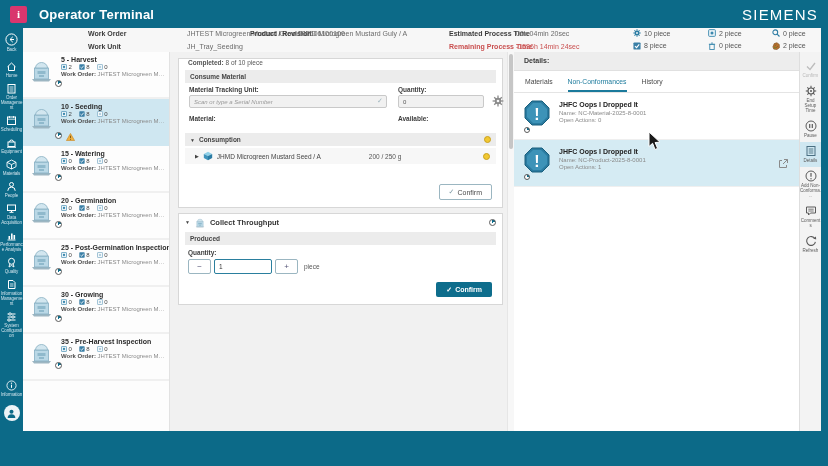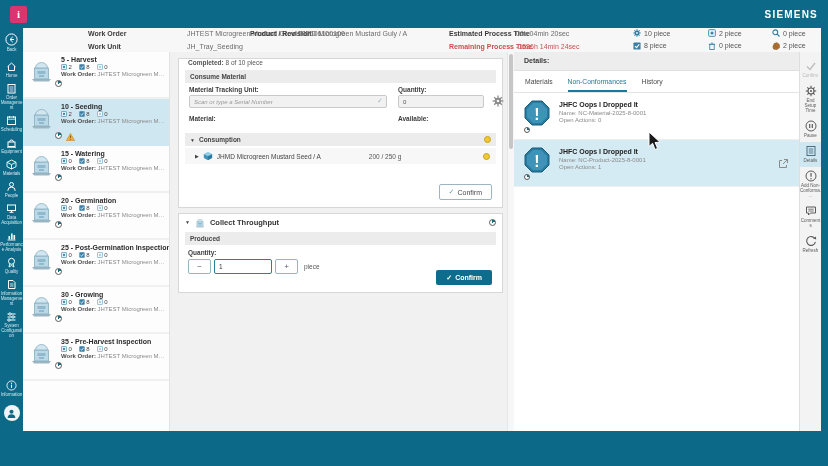--- a/index.html
+++ b/index.html
@@ -4,21 +4,21 @@
 <style>
   * { margin:0; padding:0; box-sizing:border-box; }
   html,body { width:828px; height:466px; overflow:hidden; }
   body { font-family:"Liberation Sans", sans-serif; }
   .root { position:relative; width:828px; height:466px; background:#0c6a88; overflow:hidden; }
 
   
   .topbar { position:absolute; top:0; left:0; right:0; height:28px; background:#0c6a88; display:flex; align-items:center; padding:0 8px; }
   .logo { width:17px; height:17px; background:#d9366e; border-radius:2px; margin-left:2px; display:flex; align-items:center; justify-content:center; color:#fff; font-size:11px; font-weight:bold; font-family:"Liberation Serif",serif; }
   .app-title { color:#fff; font-size:13px; font-weight:bold; margin-left:12px; letter-spacing:.2px; }
-  .brand { margin-left:auto; color:#fff; font-weight:bold; font-size:10px; letter-spacing:1.2px; margin-right:2px; }
+  .brand { margin-left:auto; color:#fff; font-weight:normal; font-size:15px; letter-spacing:1.2px; margin-right:2px; }
 
   
   .hdr { position:absolute; top:28px; left:23px; right:7px; height:25px; background:#f7f7f7; border-bottom:1px solid #dcdcdc; }
   .hdr-row { position:relative; height:12.5px; font-size:7px; color:#666; }
   .hdr-row .lab { position:absolute; font-weight:bold; color:#3c3c3c; top:2px; white-space:nowrap; }
   .hdr-row .val { position:absolute; top:2px; white-space:nowrap; color:#6b6b6b; }
   .hdr-row .neg { color:#c94f4f !important; }
   .cnt { position:absolute; top:1px; display:flex; align-items:center; gap:3px; color:#555; white-space:nowrap; }
   .cnt svg { width:8px; height:8px; }
 
@@ -46,21 +46,21 @@
   .op-flags { display:flex; gap:4px; margin-top:2.5px; margin-left:-6px; align-items:center; }
   .pie { display:inline-block; width:7px; height:7px; border-radius:50%; border:1px solid #5c5c5c; background:conic-gradient(#0e6d8c 0 25%, #ffffff 0); }
   .warn svg { width:9px; height:8px; }
 
   
   .middle { position:absolute; top:52px; left:170px; width:344px; bottom:35px; background:#f1f1f1; }
   .mid-scroll { position:absolute; right:0; top:0; bottom:0; width:7px; background:#f7f7f7; border-left:1px solid #e6e6e6; }
   .mid-thumb { position:absolute; top:2px; left:1px; width:4px; height:95px; background:#c6c6c6; border-radius:2px; }
   .card { position:absolute; left:8px; right:11px; background:#fff; border:1px solid #d7d7d7; }
   .card1 { top:6px; height:150px; }
-  .card2 { top:161px; height:80px; }
+  .card2 { top:161px; height:92px; }
   .card-head { display:flex; align-items:center; gap:4px; padding:3px 6px; height:16px; }
   .caret { font-size:5px; color:#444; }
   .card-title { font-size:7.5px; font-weight:bold; color:#333; }
   .head-right { margin-left:auto; display:flex; align-items:center; }
   .circ-check { width:9px; height:9px; border:1px solid #2a7f9e; border-radius:50%; color:#2a7f9e; font-size:6px; line-height:8px; text-align:center; }
   .completed { font-size:6.5px; color:#555; padding:0 9px 2px; }
   .bar { background:#ececec; margin:2px 6px; padding:3px 5px; font-size:6.5px; font-weight:bold; color:#444; display:flex; align-items:center; gap:4px; }
   .dot { width:7px; height:7px; border-radius:50%; background:#f2c832; border:1px solid #c9a11e; margin-left:auto; }
   .form { position:relative; height:46px; margin:2px 6px 0; font-size:6.5px; color:#3c3c3c; }
   .form .flab { position:absolute; font-weight:bold; }
@@ -187,20 +187,21 @@
     </symbol>
   </defs>
 </svg>
 
 <div class="root">
 
   <div class="topbar">
     <div class="logo">
         <span>i</span>
       </div>
+    <div class="app-title">Operator Terminal</div>
     <div class="brand">SIEMENS</div>
   </div>
 
   <div class="hdr">
     <div class="hdr-row">
       <span class="lab" style="left:65px">Work Order</span>
       <span class="val" style="left:164px">JHTEST Microgreen Mustard Grow 202506100100</span>
       <span class="lab" style="left:227px">Product / Revision</span>
       <span class="val" style="left:274px">JHMD Microgreen Mustard Guly / A</span>
       <span class="lab" style="left:426px">Estimated Process Time</span>

